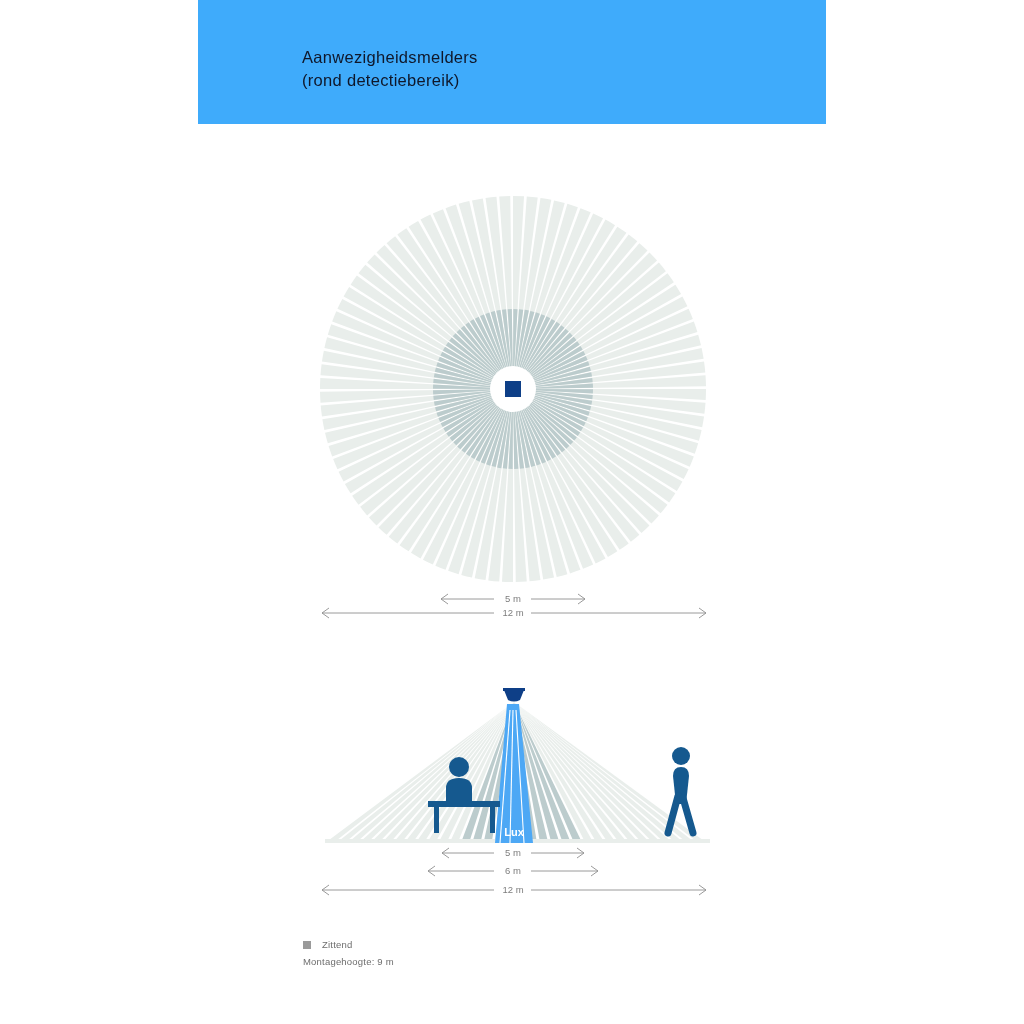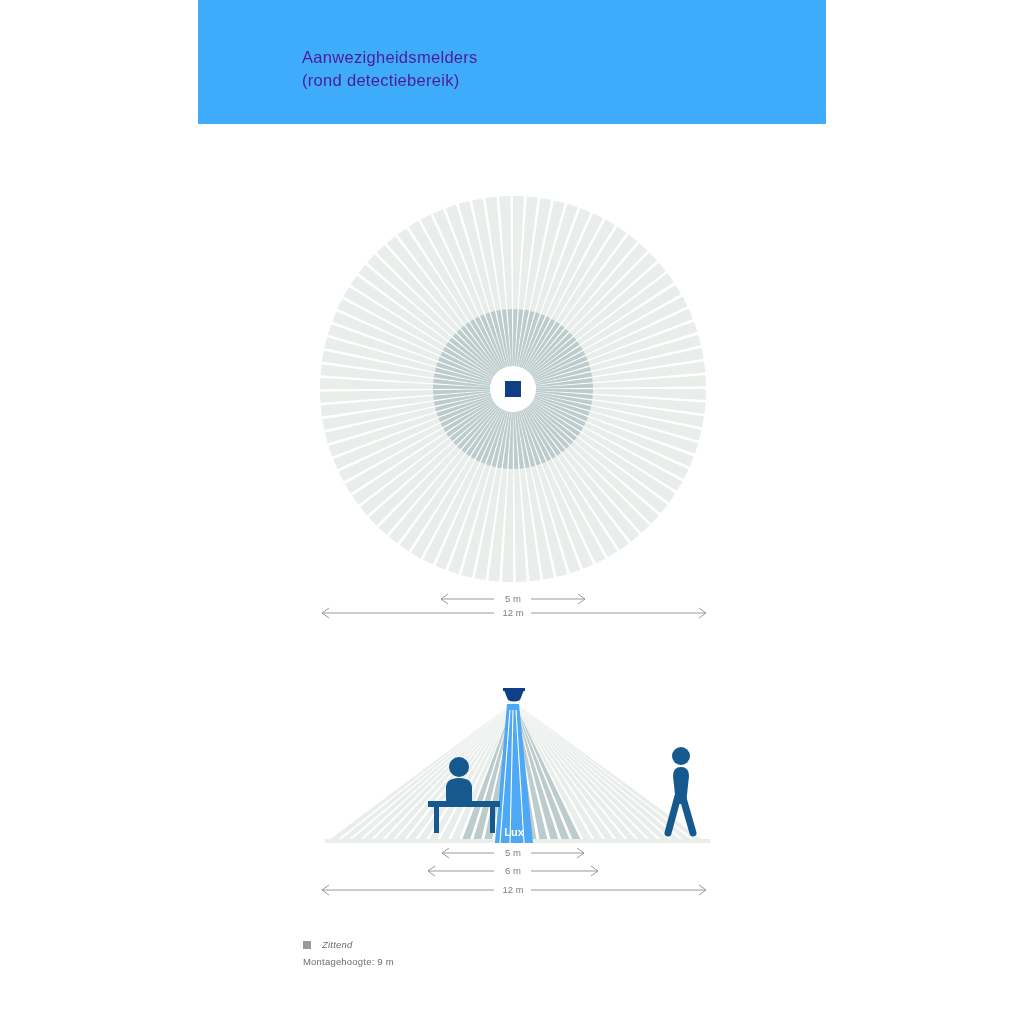--- a/index.html
+++ b/index.html
@@ -14,21 +14,21 @@
   #header-bar{
     position:absolute;
     left:198px;top:0;
     width:628px;height:124px;
     background:#3fabfb;
     box-sizing:border-box;
   }
   #header-title{
     position:absolute;
     left:104px;top:46px;
-    color:#4c1d95;
+    color:#0f172a;
     font-size:16.5px;
     line-height:23px;
     letter-spacing:.3px;
     white-space:pre-line;
   }
   
   #figure-top{
     position:absolute;
     left:0;top:160px;
     width:1024px;height:470px;
@@ -67,21 +67,20 @@
   }
   .legend-swatch{
     width:8px;height:8px;
     margin-right:11px;
     flex:0 0 auto;
   }
   .legend-text{
     font-size:9.5px;
     color:#6d6d6d;
     letter-spacing:.2px;
-    font-style:italic;
   }
   #legend-note{
     font-size:9.5px;
     color:#6d6d6d;
     letter-spacing:.2px;
     margin-top:3px;
   }
 </style>
 </head>
 <body>

